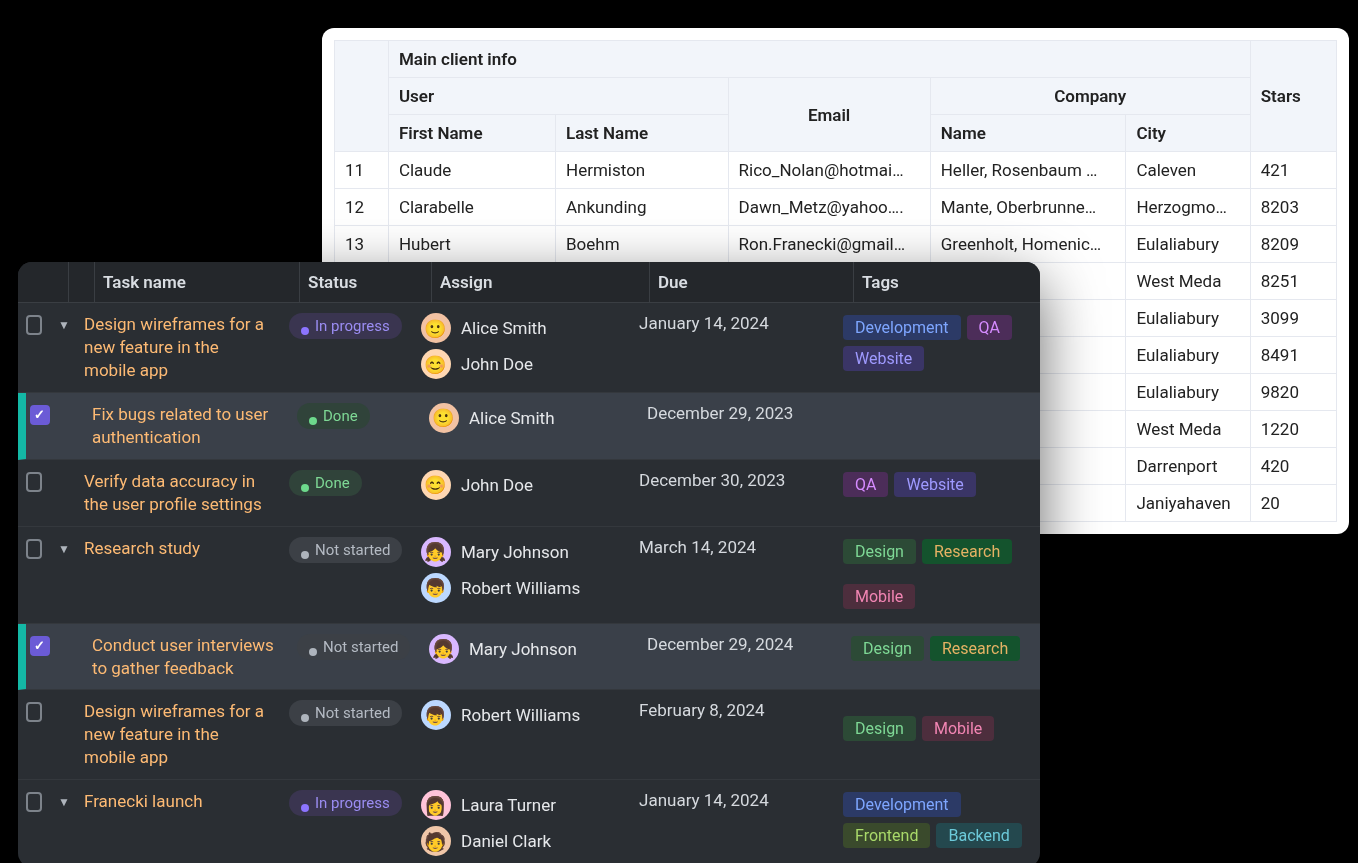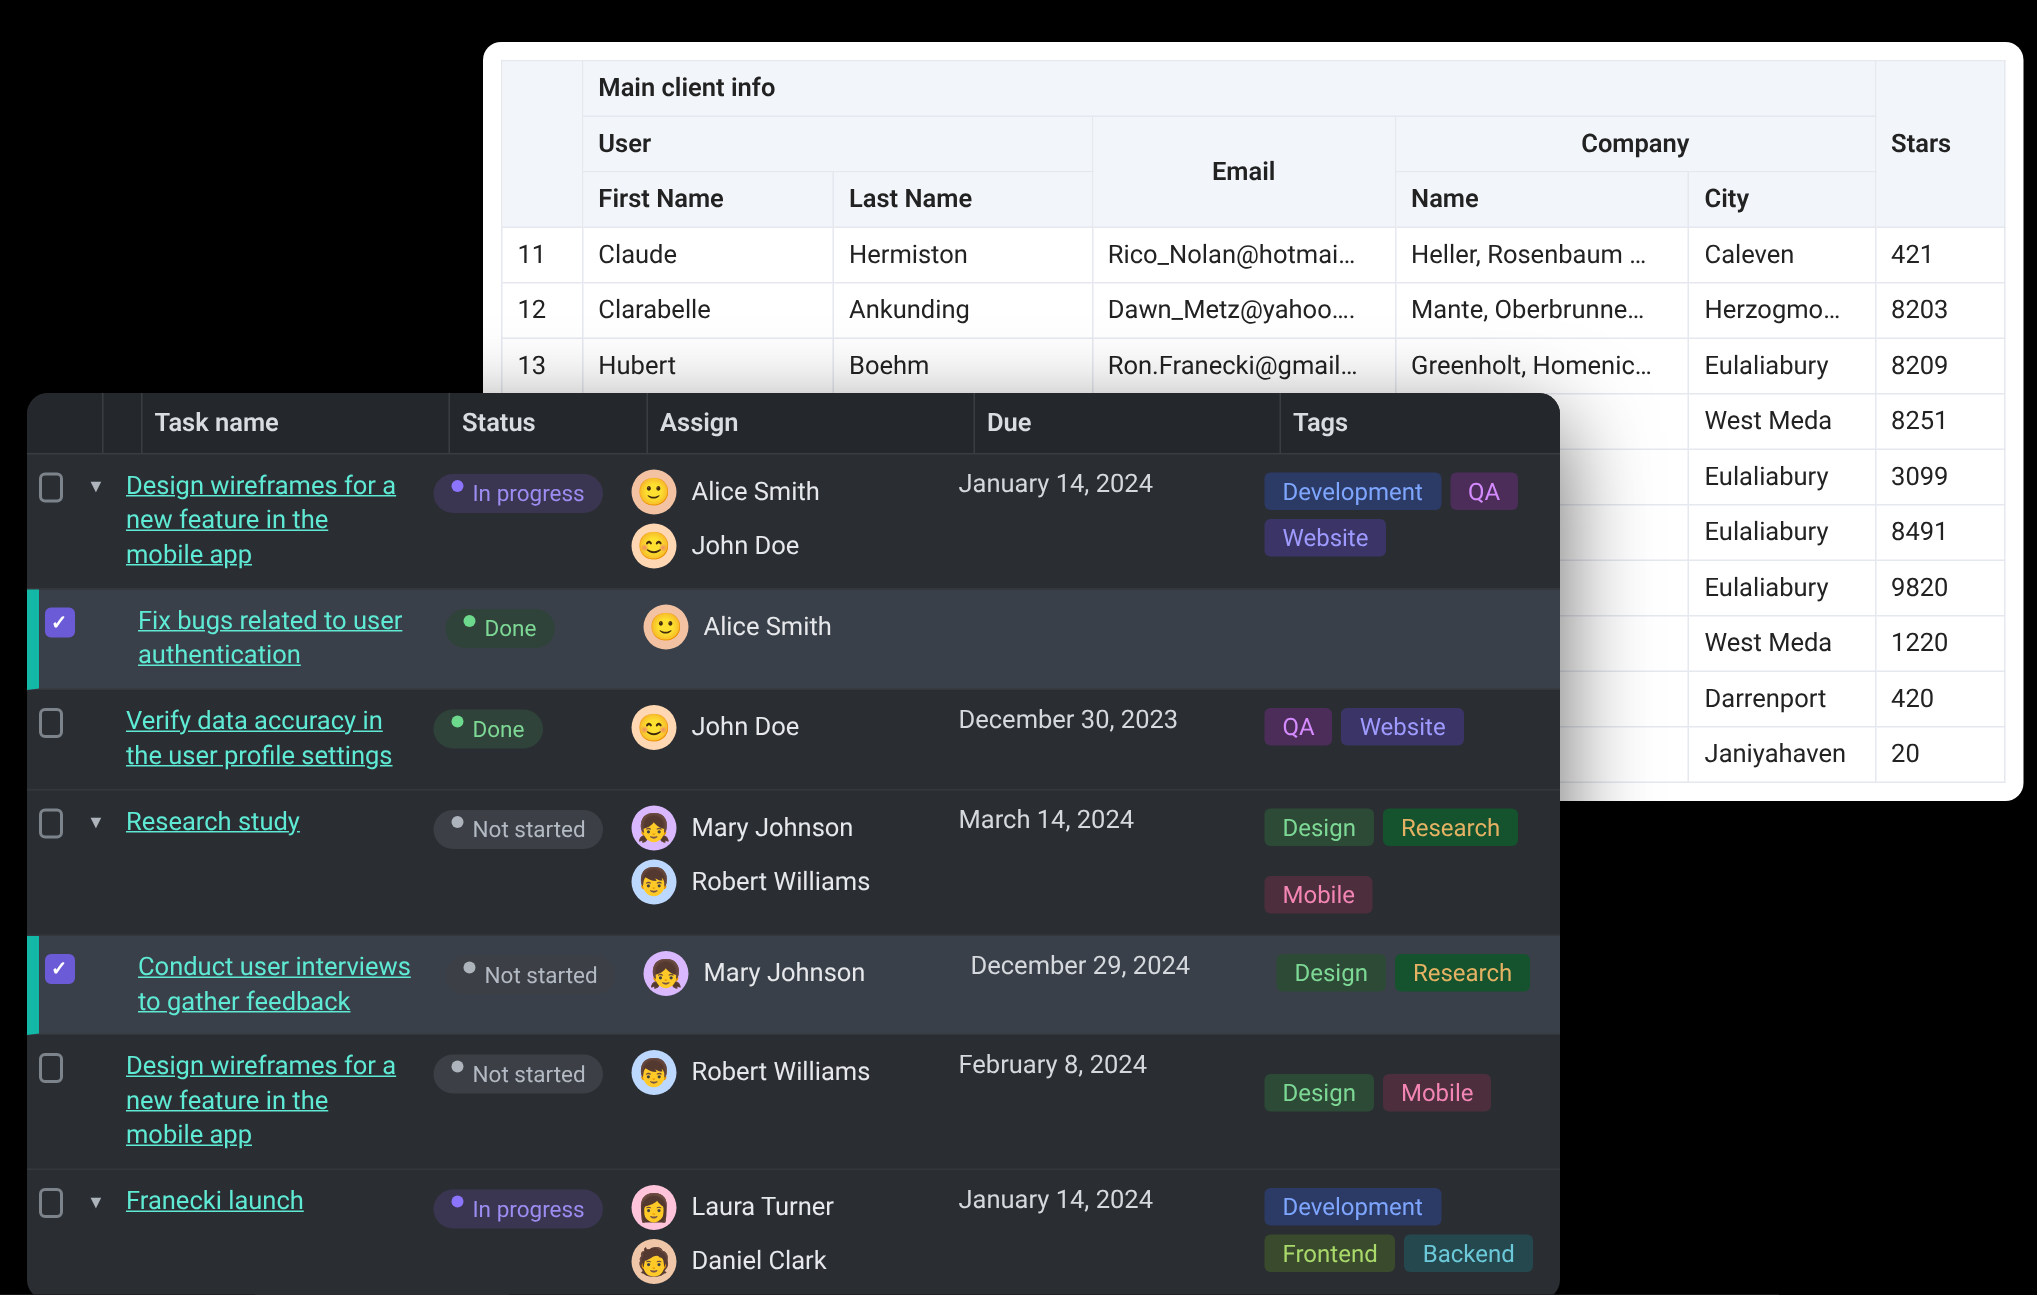--- a/index.html
+++ b/index.html
@@ -110,24 +110,24 @@
     font-weight: 700;
   }
   .caret {
     display:inline-block;
     cursor:pointer;
     font-size: 12px;
     color:#aeb4bc;
     padding-top:4px;
   }
 
-  .taskname { color:#5eead4; line-height:1.35;text-decoration:underline; }
+  .taskname { color:#fdba74; line-height:1.35; }
 
   .status-pill {
-    display:inline-flex; align-items:flex-start; gap:6px;
+    display:inline-flex; align-items:flex-end; gap:6px;
     padding: 4px 12px;
     border-radius: 14px;
     font-size: 15px;
     white-space: nowrap;
   }
   .status-pill .dot { width:8px; height:8px; border-radius:50%; }
   .st-inprogress { background:#3a3550; color:#9b8df2; }
   .st-inprogress .dot { background:#8c74ff; }
   .st-done { background:#30433a; color:#7ed895; }
   .st-done .dot { background:#6dd98c; }
@@ -341,20 +341,21 @@
         <div><span class="status-pill st-done">
             <span class="dot"></span>
             <span>Done</span>
           </span></div>
         <div>
           <div class="assignee">
             <span class="avatar av1">🙂</span>
             <span>Alice Smith</span>
           </div>
         </div>
+        <div class="due">December 29, 2023</div>
       </div>
       <div class="dt-row">
         <div class="dt-check">
           <span class="checkbox"></span>
         </div>
         <div></div>
         <div class="taskname">Verify data accuracy in the user profile settings</div>
         <div><span class="status-pill st-done">
             <span class="dot"></span>
             <span>Done</span>

